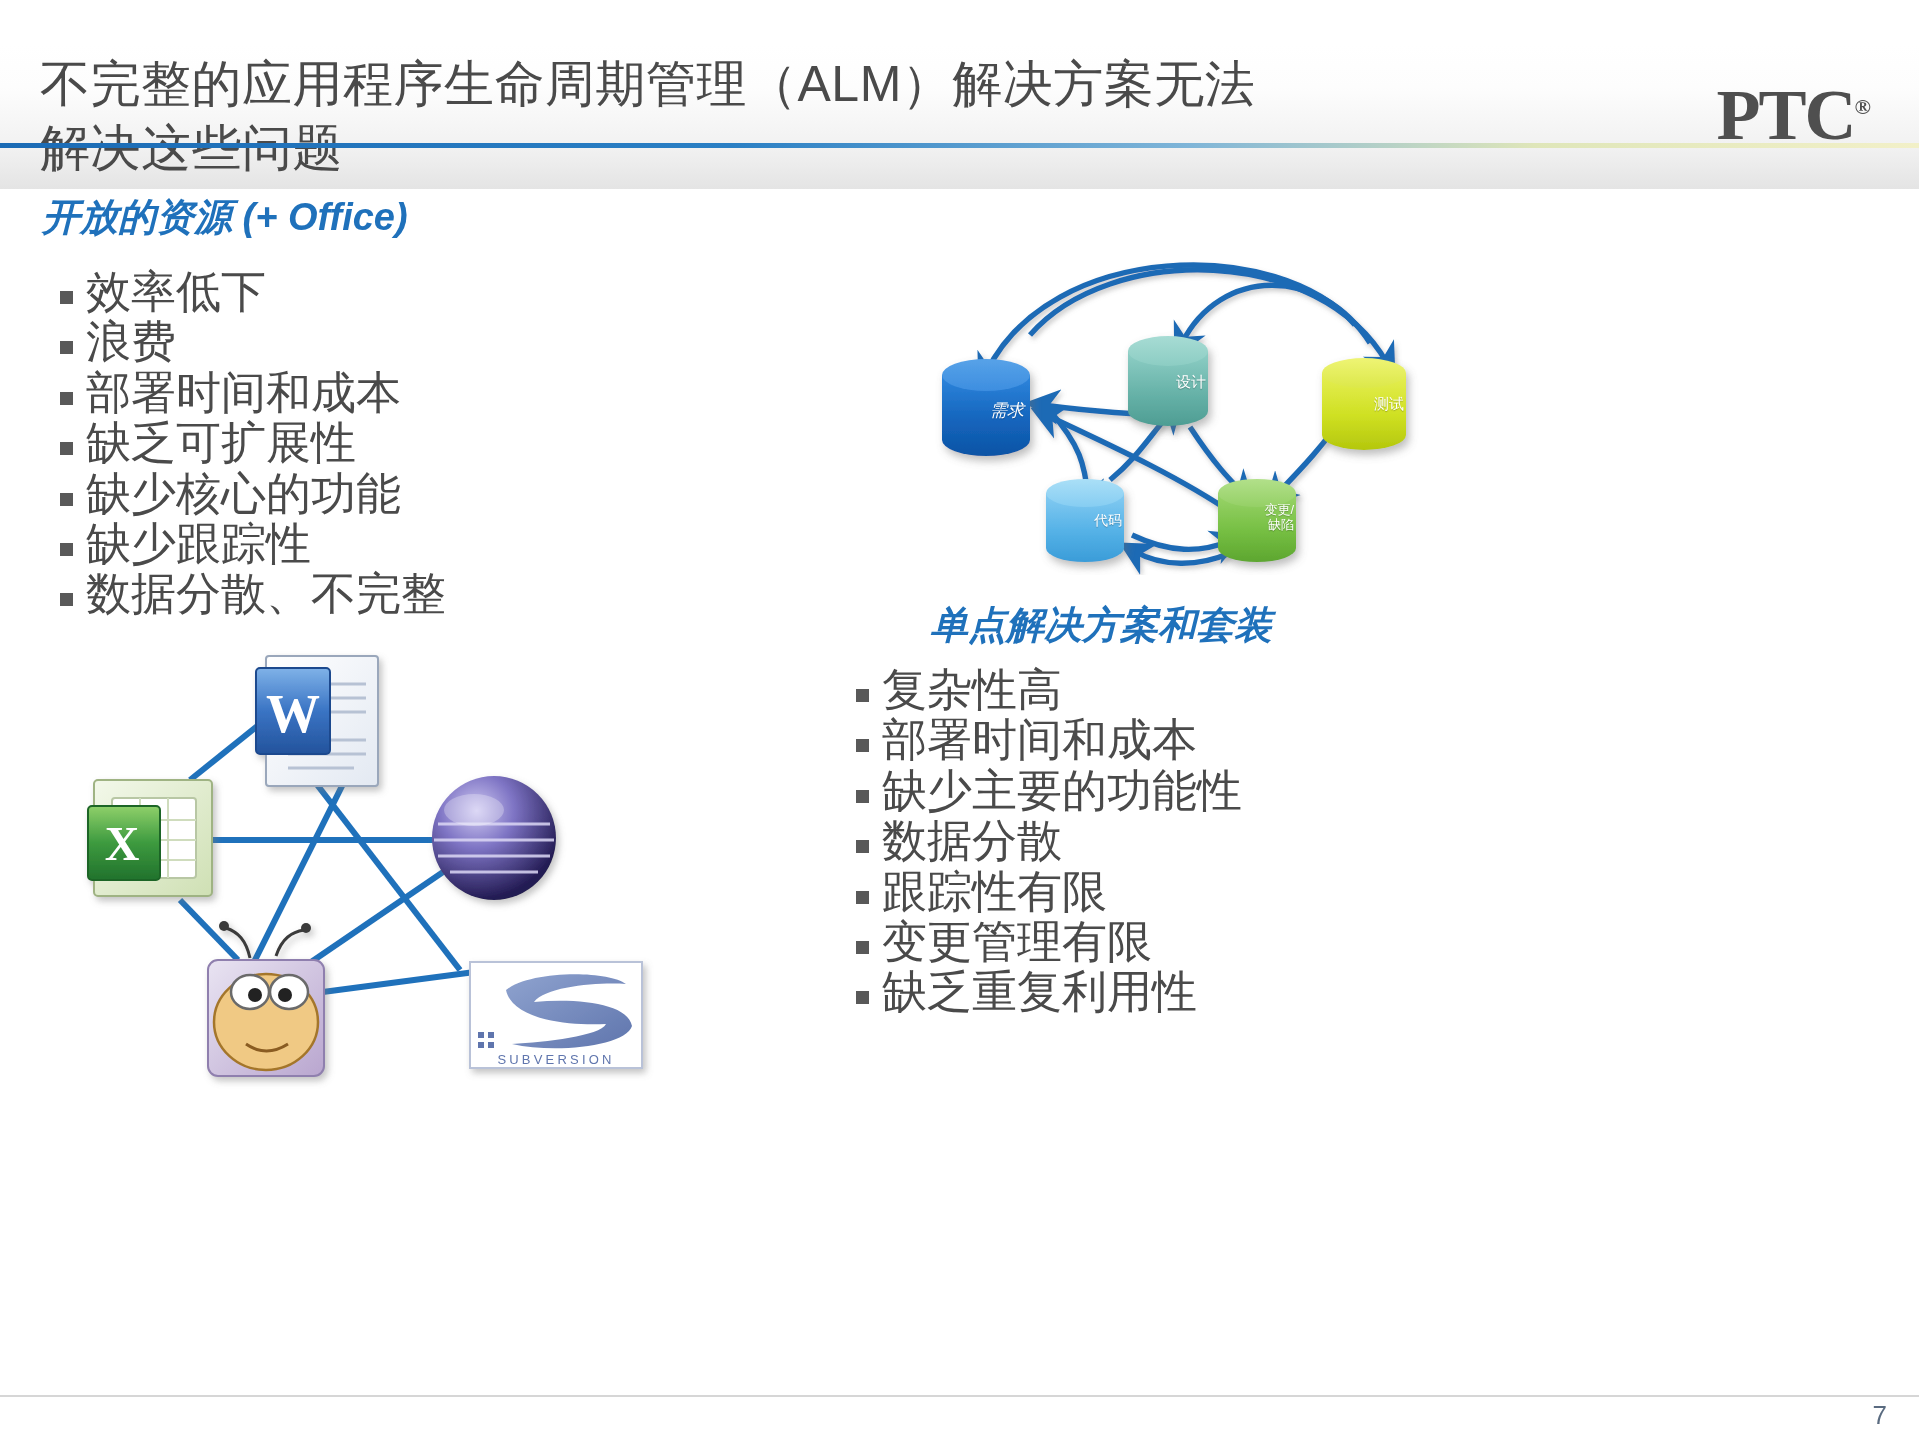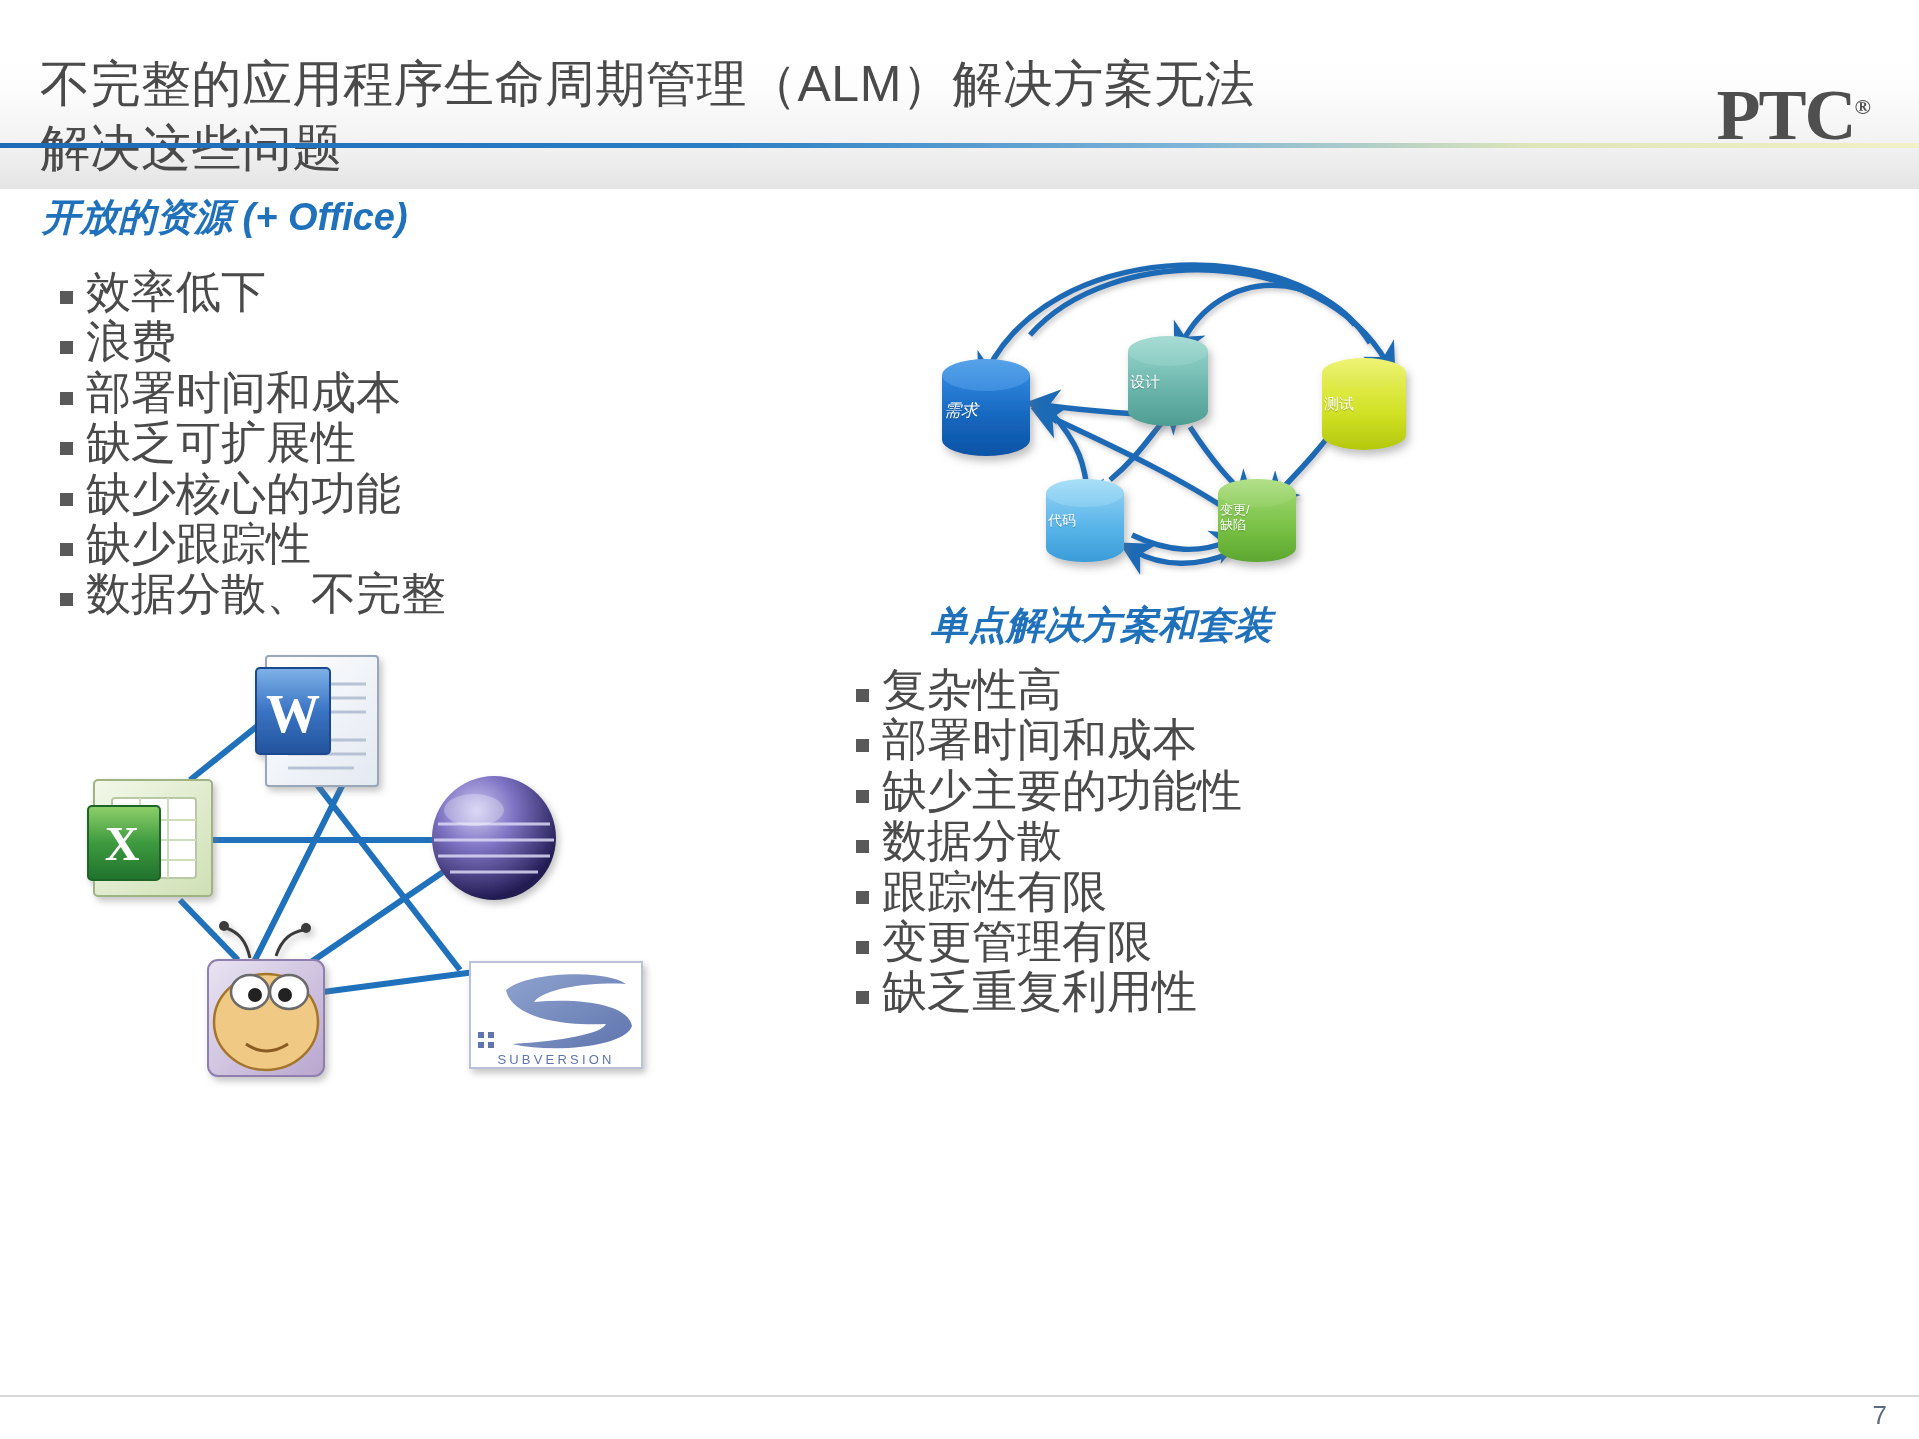--- a/index.html
+++ b/index.html
@@ -105,21 +105,21 @@
     left: 900px;
     top: 215px;
     width: 580px;
     height: 360px;
   }
   .alm-diagram svg { display: block; }
   .cyl-label {
     position: absolute;
     color: #ffffff;
     font-size: 17px;
-    text-align: left;
+    text-align: right;
     line-height: 1.15;
     pointer-events: none;
     text-shadow: 0 1px 1px rgba(0,0,0,0.25);
   }
 
   
   .tool-cluster {
     position: absolute;
     left: 60px;
     top: 640px;

